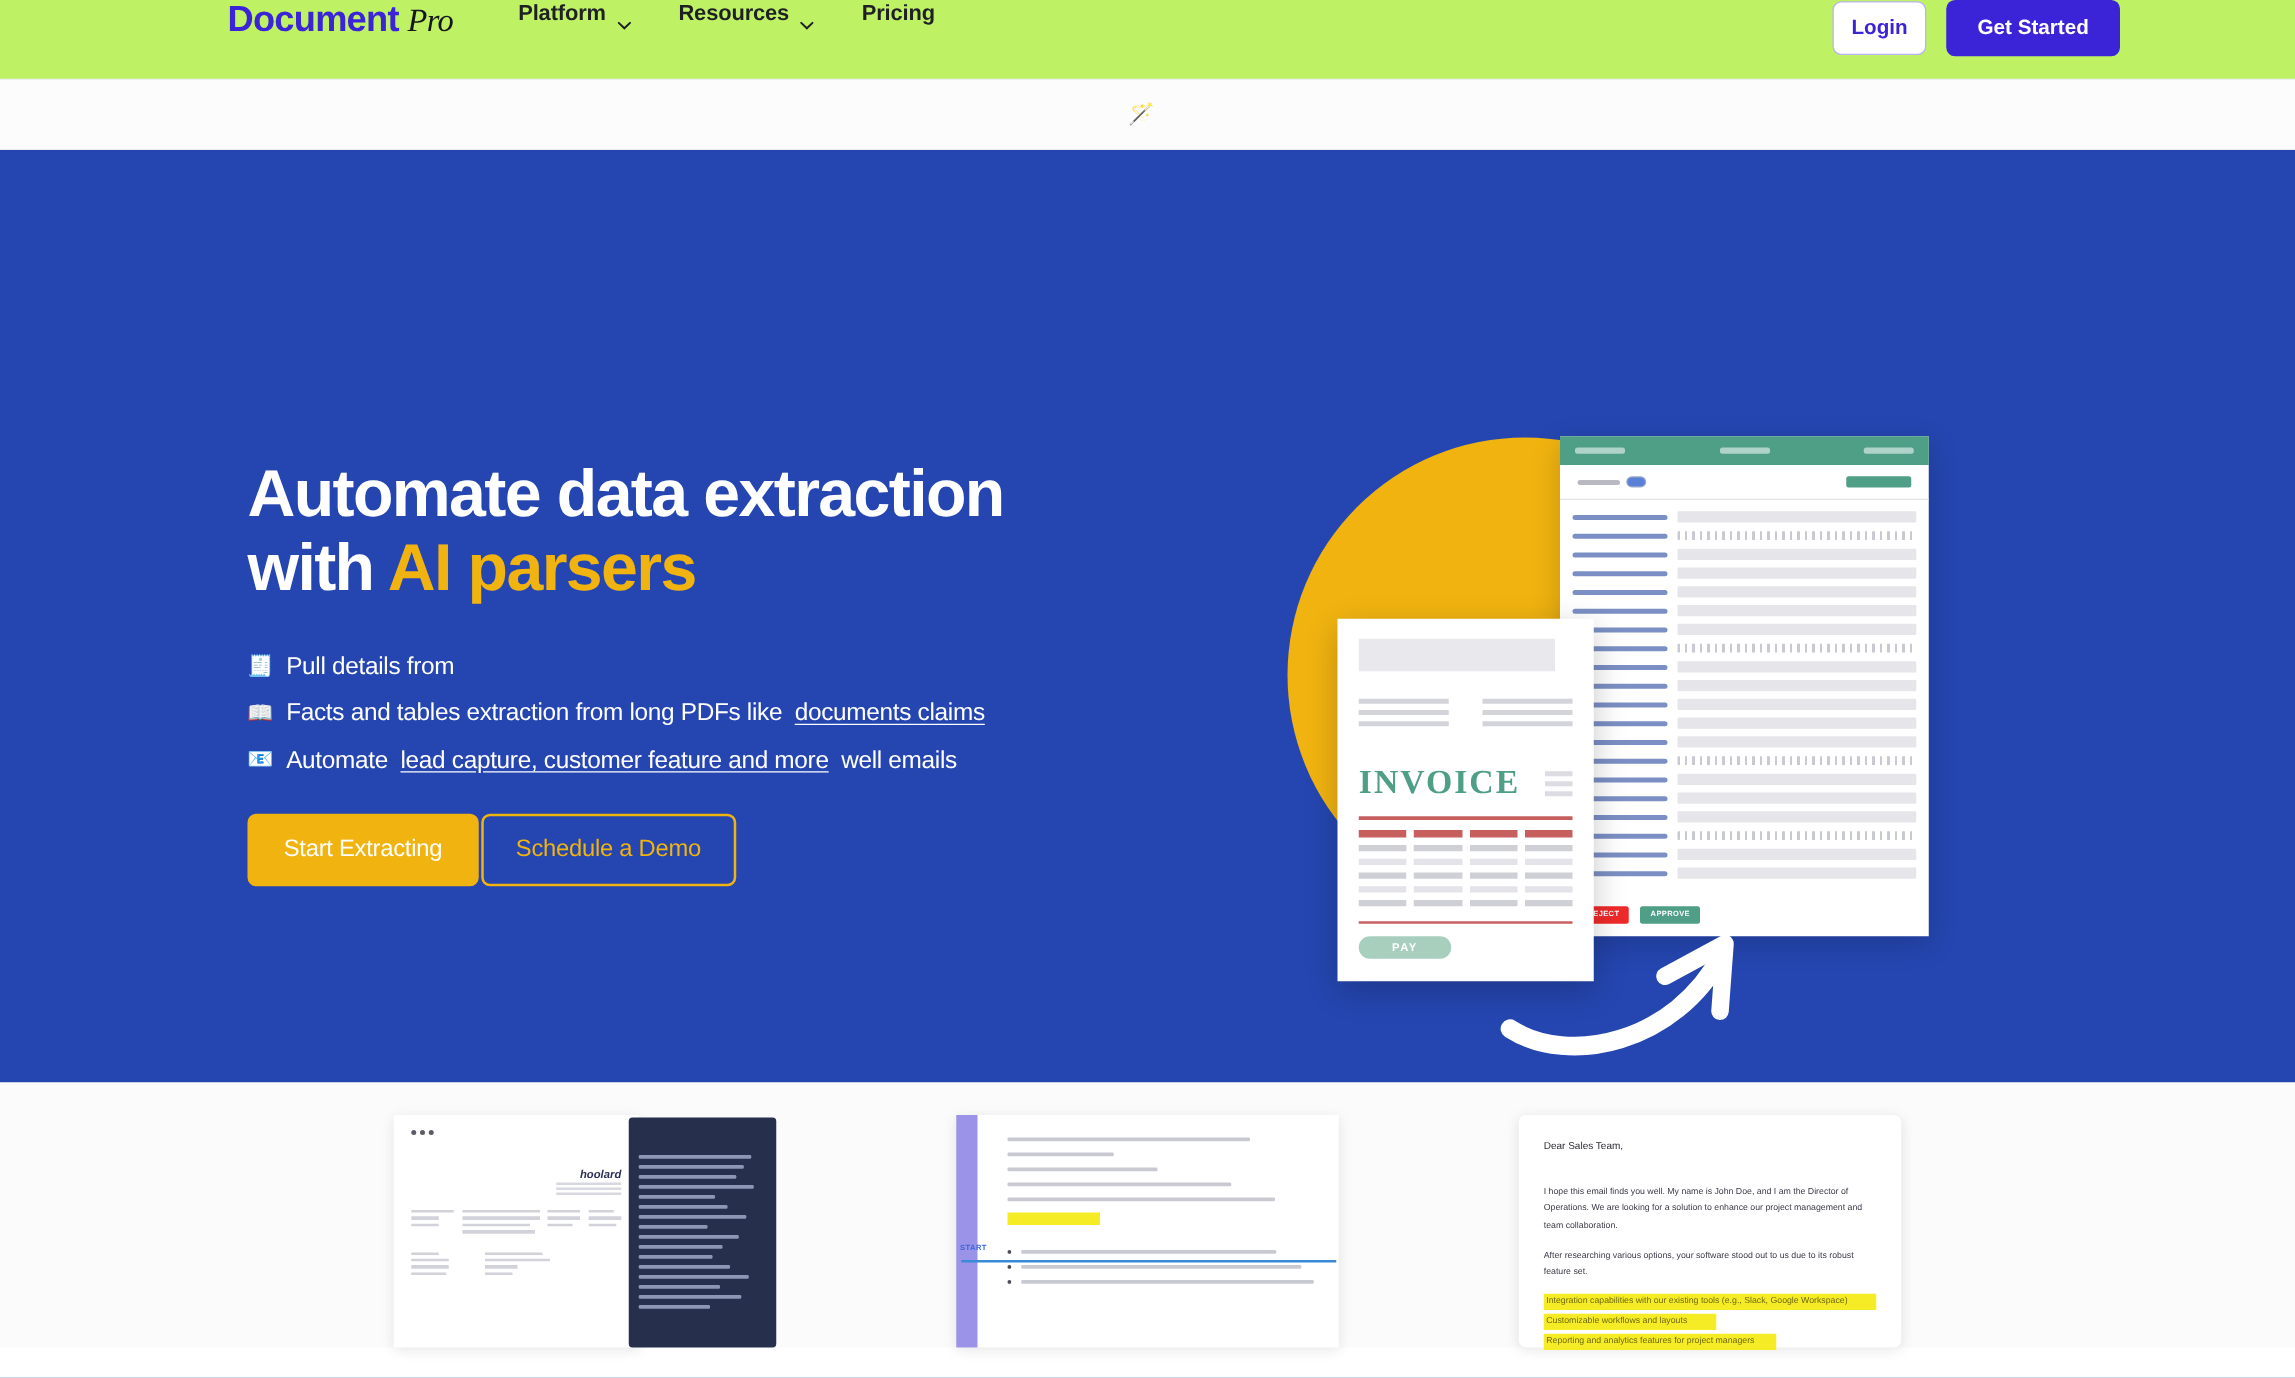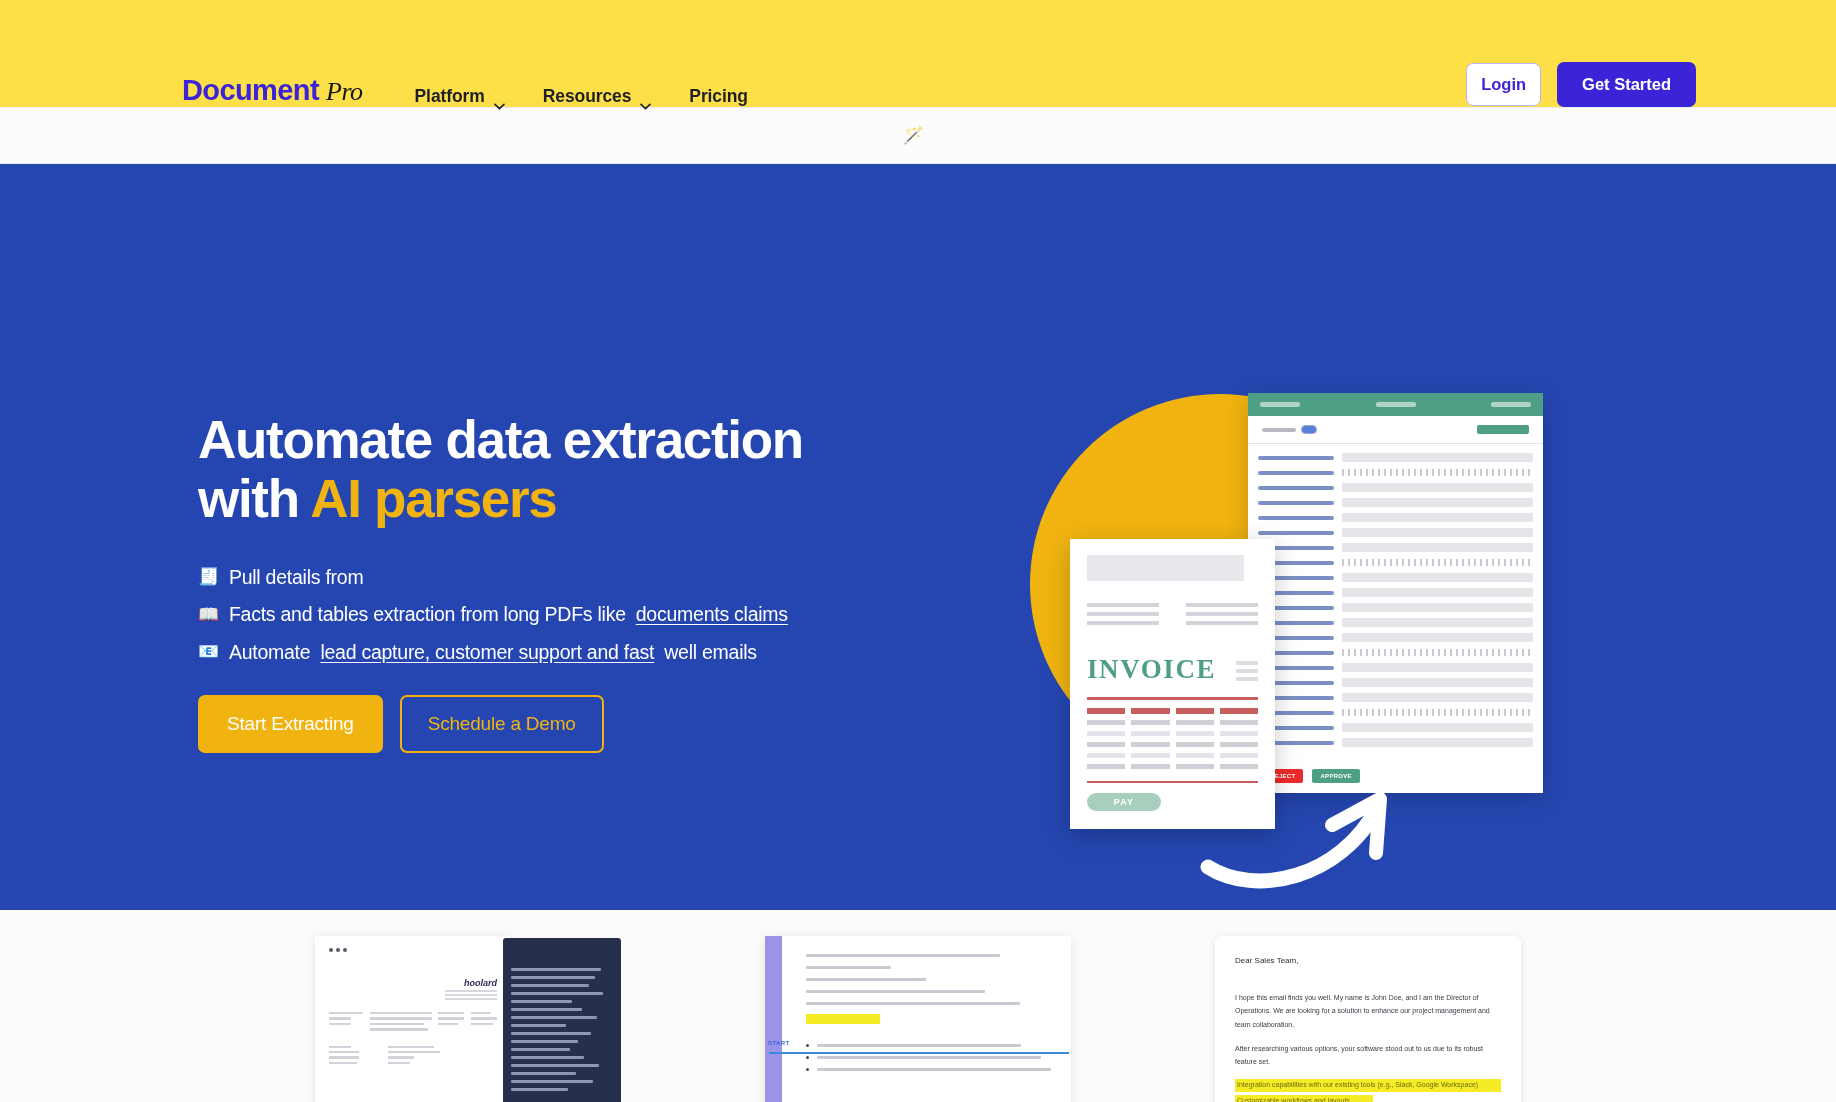--- a/index.html
+++ b/index.html
@@ -5,24 +5,24 @@
   * { box-sizing: border-box; margin: 0; padding: 0; }
   html, body {
     width: 1836px; height: 1102px;
     font-family: "Liberation Sans", sans-serif;
     background: #ffffff;
     overflow: hidden;
   }
 
   
   .navbar {
-    height: 108px;
-    background: #fde047;
+    height: 64px;
+    background: #bef264;
     display: flex;
-    align-items: flex-end;
+    align-items: flex-start;
     padding: 0 140px 0 182px;
     border-bottom: 1px solid #ececf2;
     position: relative;
   }
   .logo { display: flex; align-items: baseline; gap: 7px; margin-right: 52px; white-space: nowrap; }
   .logo-main {
     font-size: 29px; font-weight: bold; color: #3b24d8; letter-spacing: -0.6px;
   }
   .logo-pro {
     font-family: "Liberation Serif", serif;
@@ -75,21 +75,21 @@
   }
   .hero-h1 .accent { color: #f0b310; }
   .hero-bullets { margin-top: 38px; }
   .hero-bullet {
     display: flex; align-items: center; gap: 10px;
     font-size: 19.5px; color: #ffffff; line-height: 1.1;
     margin-bottom: 16px; letter-spacing: -0.25px;
   }
   .hero-bullet .bemoji { font-size: 17px; }
   .hero-bullet u { text-decoration: underline; text-underline-offset: 3px; }
-  .hero-ctas { margin-top: 32px; display: flex; align-items: center; gap: 17px; }
+  .hero-ctas { margin-top: 32px; display: flex; align-items: center; gap: 2px; }
   .btn-primary {
     background: #f0b310; border: 2px solid #f0b310; border-radius: 7px;
     padding: 16px 27px; font-size: 19px; color: #ffffff; font-weight: normal;
     cursor: pointer; letter-spacing: -0.2px;
   }
   .btn-ghost {
     background: transparent; border: 2px solid #f0b310; border-radius: 7px;
     padding: 16px 26px; font-size: 19px; color: #f0b310; font-weight: normal;
     cursor: pointer; letter-spacing: -0.2px;
   }
@@ -275,21 +275,21 @@
         <span>Pull details from </span>
       </div>
       <div class="hero-bullet">
         <span class="bemoji">📖</span>
         <span>Facts and tables extraction from long PDFs like </span>
           <u>documents claims</u>
       </div>
       <div class="hero-bullet">
         <span class="bemoji">📧</span>
         <span>Automate </span>
-          <u>lead capture, customer support and fast</u>
+          <u>lead capture, customer feature and more</u>
           <span> well emails</span>
       </div>
     </div>
 
     <div class="hero-ctas">
       <button class="btn-primary">Start Extracting</button>
       <button class="btn-ghost">Schedule a Demo</button>
     </div>
   </div>
 

